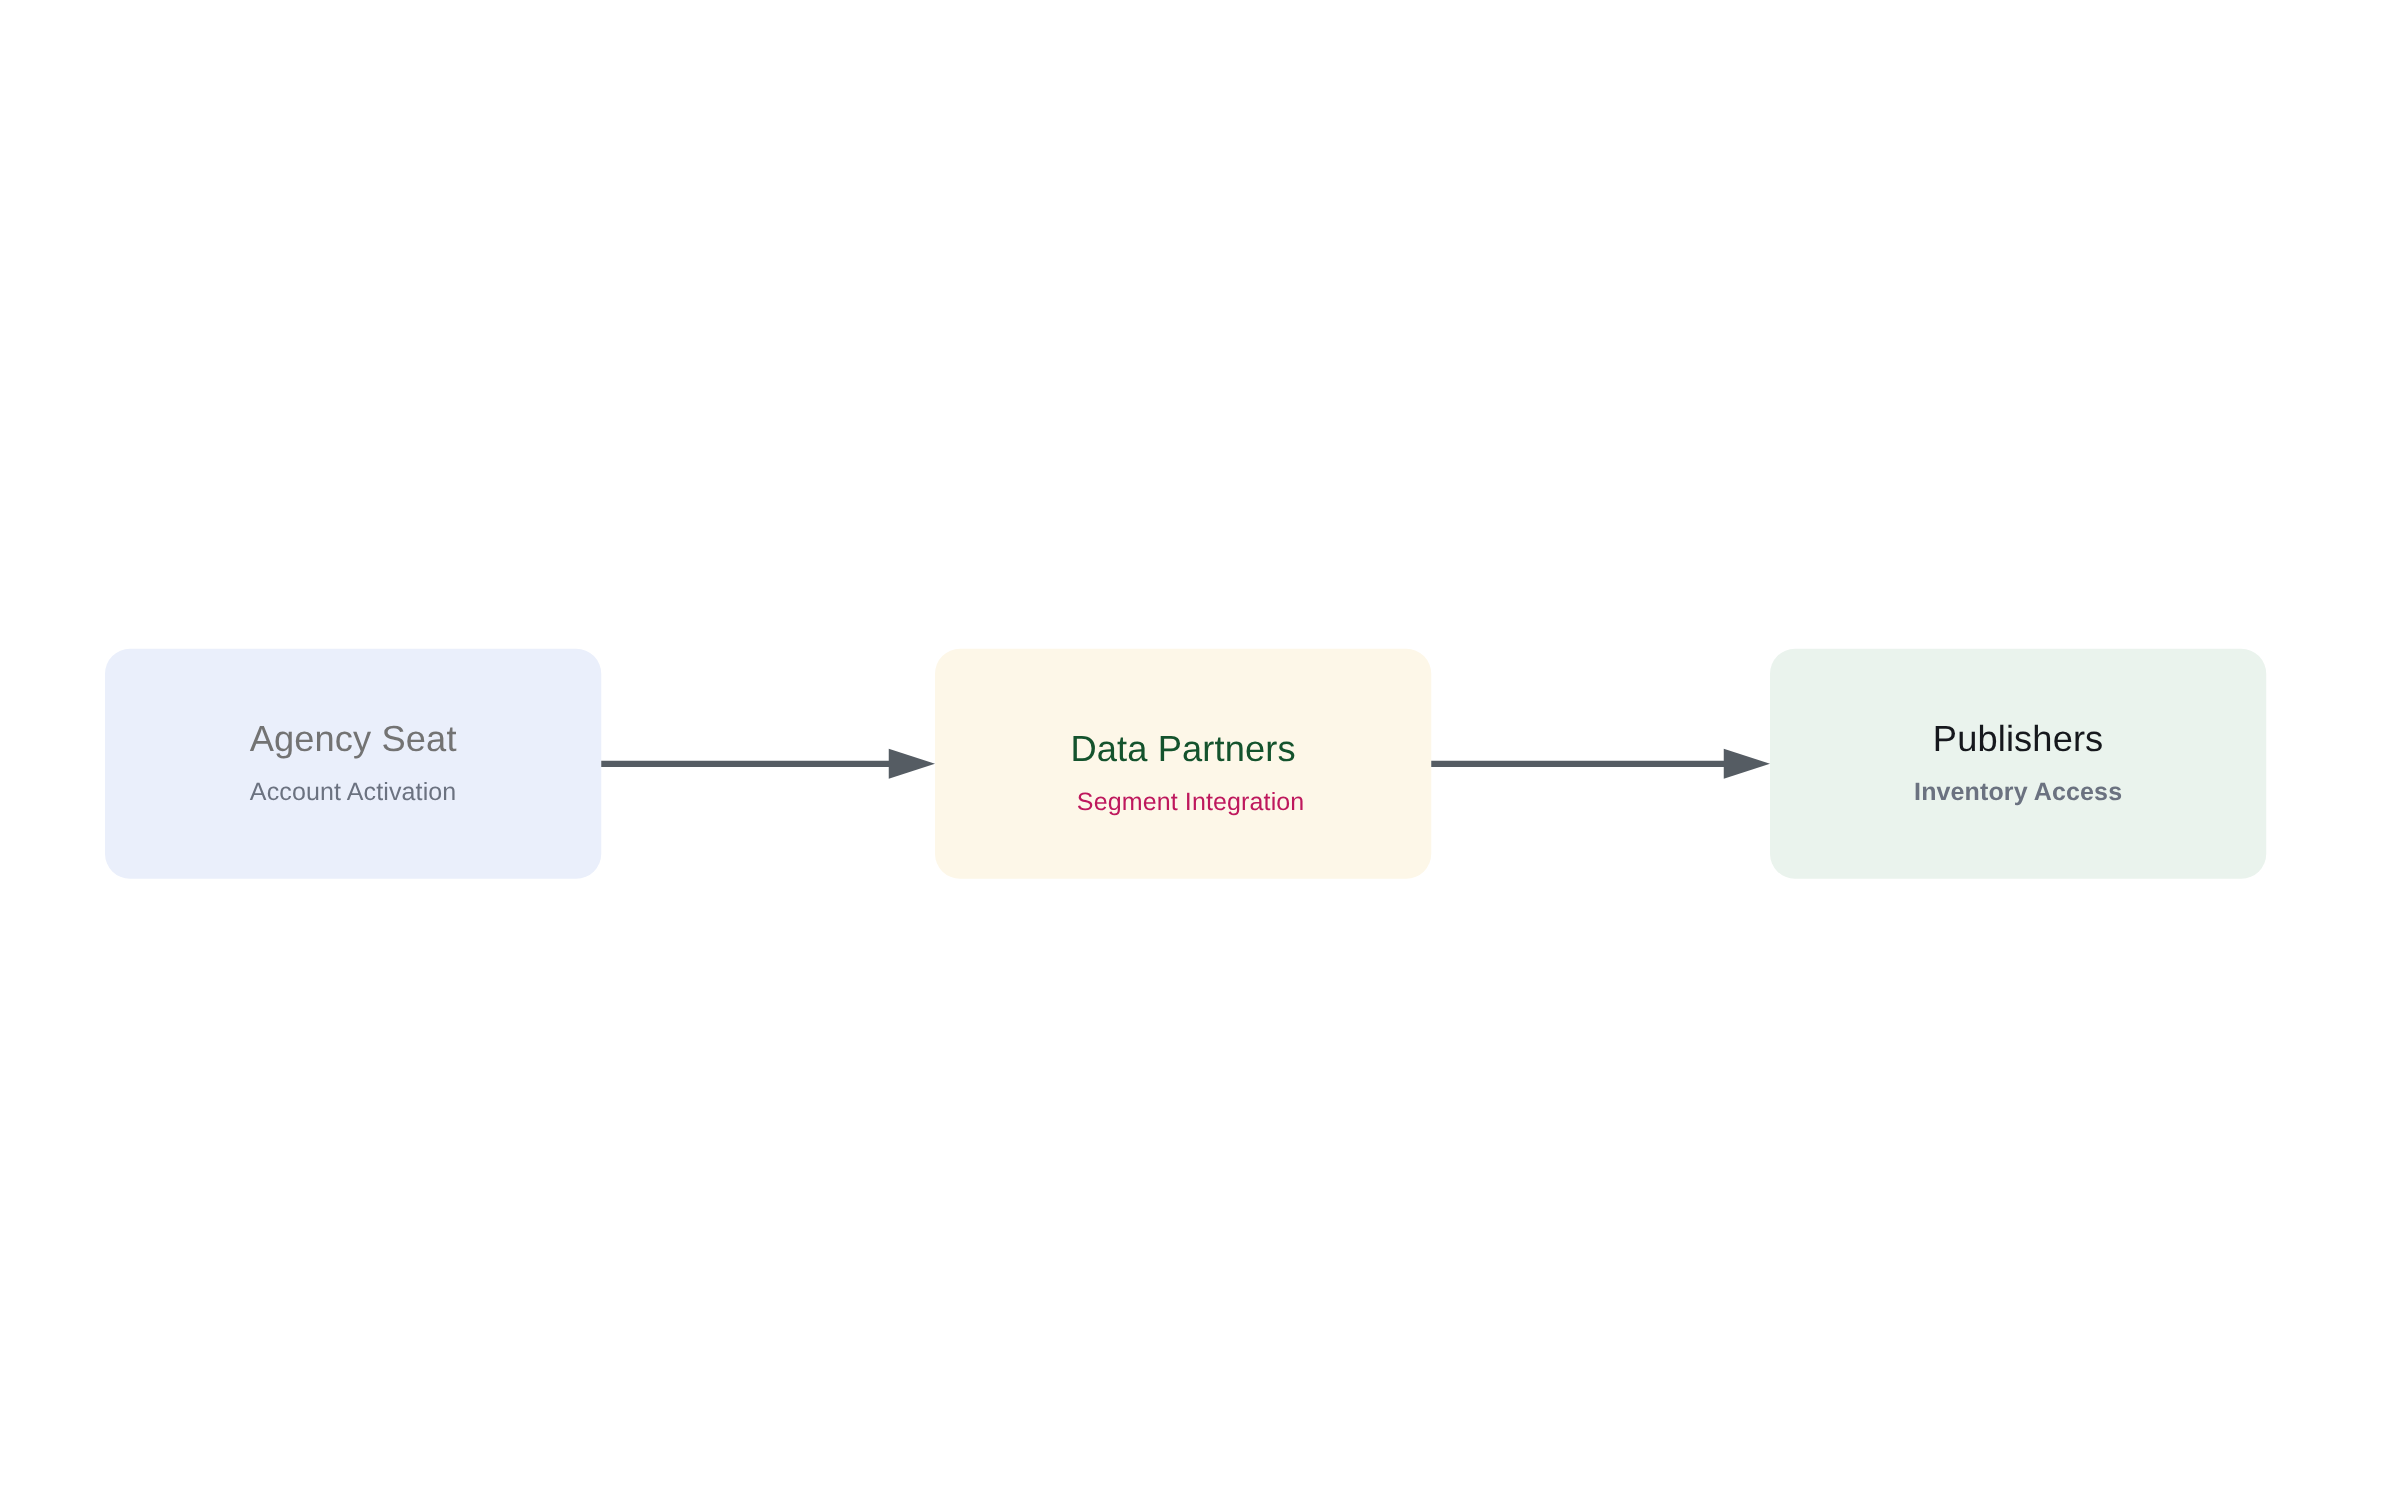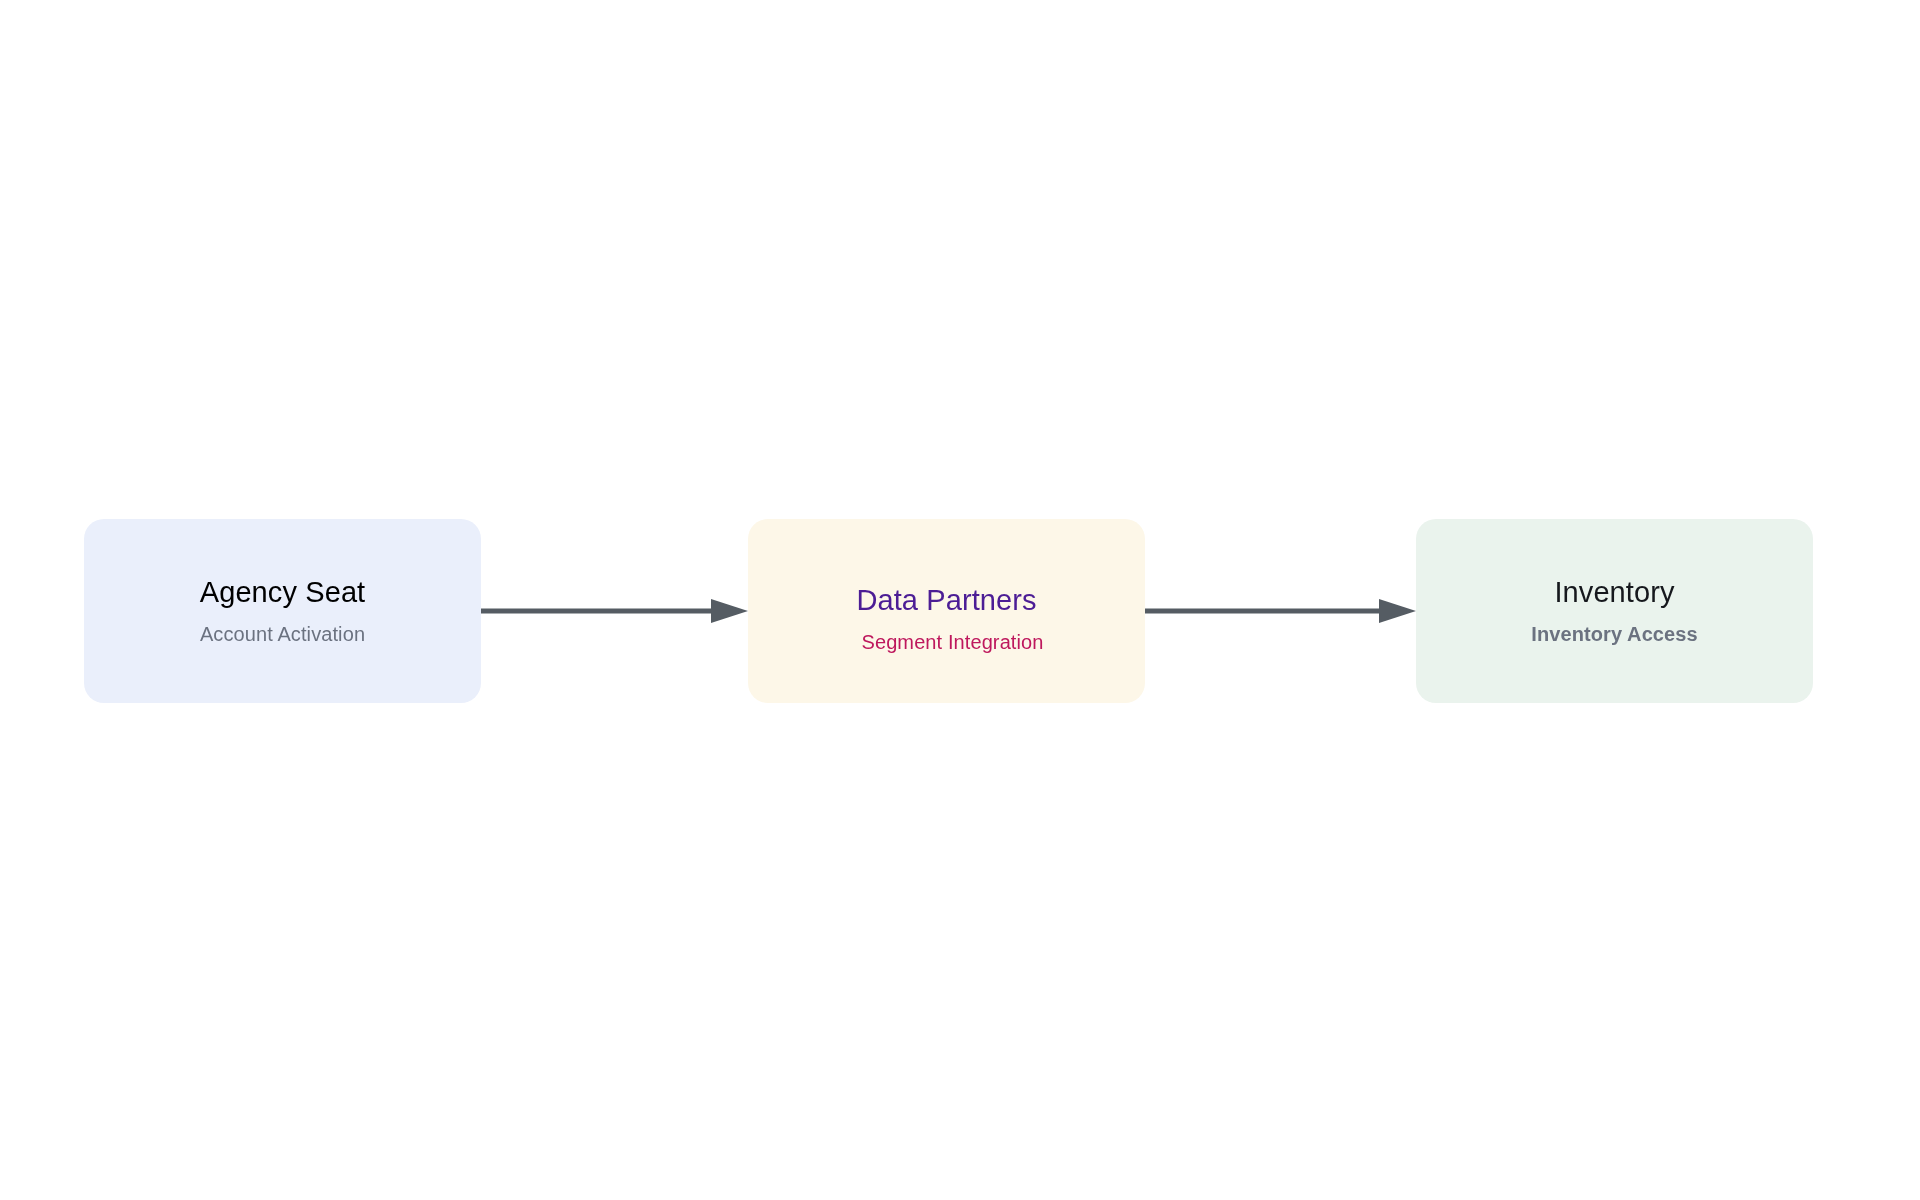--- a/index.html
+++ b/index.html
@@ -88,42 +88,42 @@
   }
 </style>
 </head>
 <body style="background: rgb(255, 255, 255);">
 
 <div id="diagram-canvas" style="background: rgb(255, 255, 255);">
 
   <div class="flow-row">
 
     <div class="node" id="node-0" style="background: rgb(234, 239, 251);">
-      <div class="node-title" style="color: #000000;">Agency Seat</div>
+      <div class="node-title" style="color: #737373;">Agency Seat</div>
       <div class="node-subtitle" style="color: rgb(107, 114, 128);">Account Activation</div>
     </div>
 
     <div class="connector c1">
       <svg class="arrow-svg" width="267" height="24" viewBox="0 0 267 24">
         <line id="arrow-line-0" x1="0" y1="12" x2="238" y2="12" stroke="#555c63" stroke-width="5" stroke-linecap="butt"></line>
         <polygon id="arrow-head-0" points="230,0 267,12 230,24" fill="#555c63"></polygon>
       </svg>
     </div>
 
     <div class="node" id="node-1" style="background: rgb(253, 247, 232);">
-      <div class="node-title" style="color: #4c1d95; margin-top: 16px;">Data Partners</div>
+      <div class="node-title" style="color: #14532d; margin-top: 16px;">Data Partners</div>
       <div class="node-subtitle" style="color: #be185d; margin-left: 12px;">Segment Integration</div>
     </div>
 
     <div class="connector c2">
       <svg class="arrow-svg" width="271" height="24" viewBox="0 0 271 24">
         <line id="arrow-line-1" x1="0" y1="12" x2="242" y2="12" stroke="#555c63" stroke-width="5" stroke-linecap="butt"></line>
         <polygon id="arrow-head-1" points="234,0 271,12 234,24" fill="#555c63"></polygon>
       </svg>
     </div>
 
     <div class="node" id="node-2" style="background: rgb(234, 243, 237);">
-      <div class="node-title" style="color: rgb(22, 24, 29);">Inventory</div>
+      <div class="node-title" style="color: rgb(22, 24, 29);">Publishers</div>
       <div class="node-subtitle" style="color: rgb(107, 114, 128); font-weight: bold;">Inventory Access</div>
     </div>
 
   </div>
 </div>
 
 </body></html>

